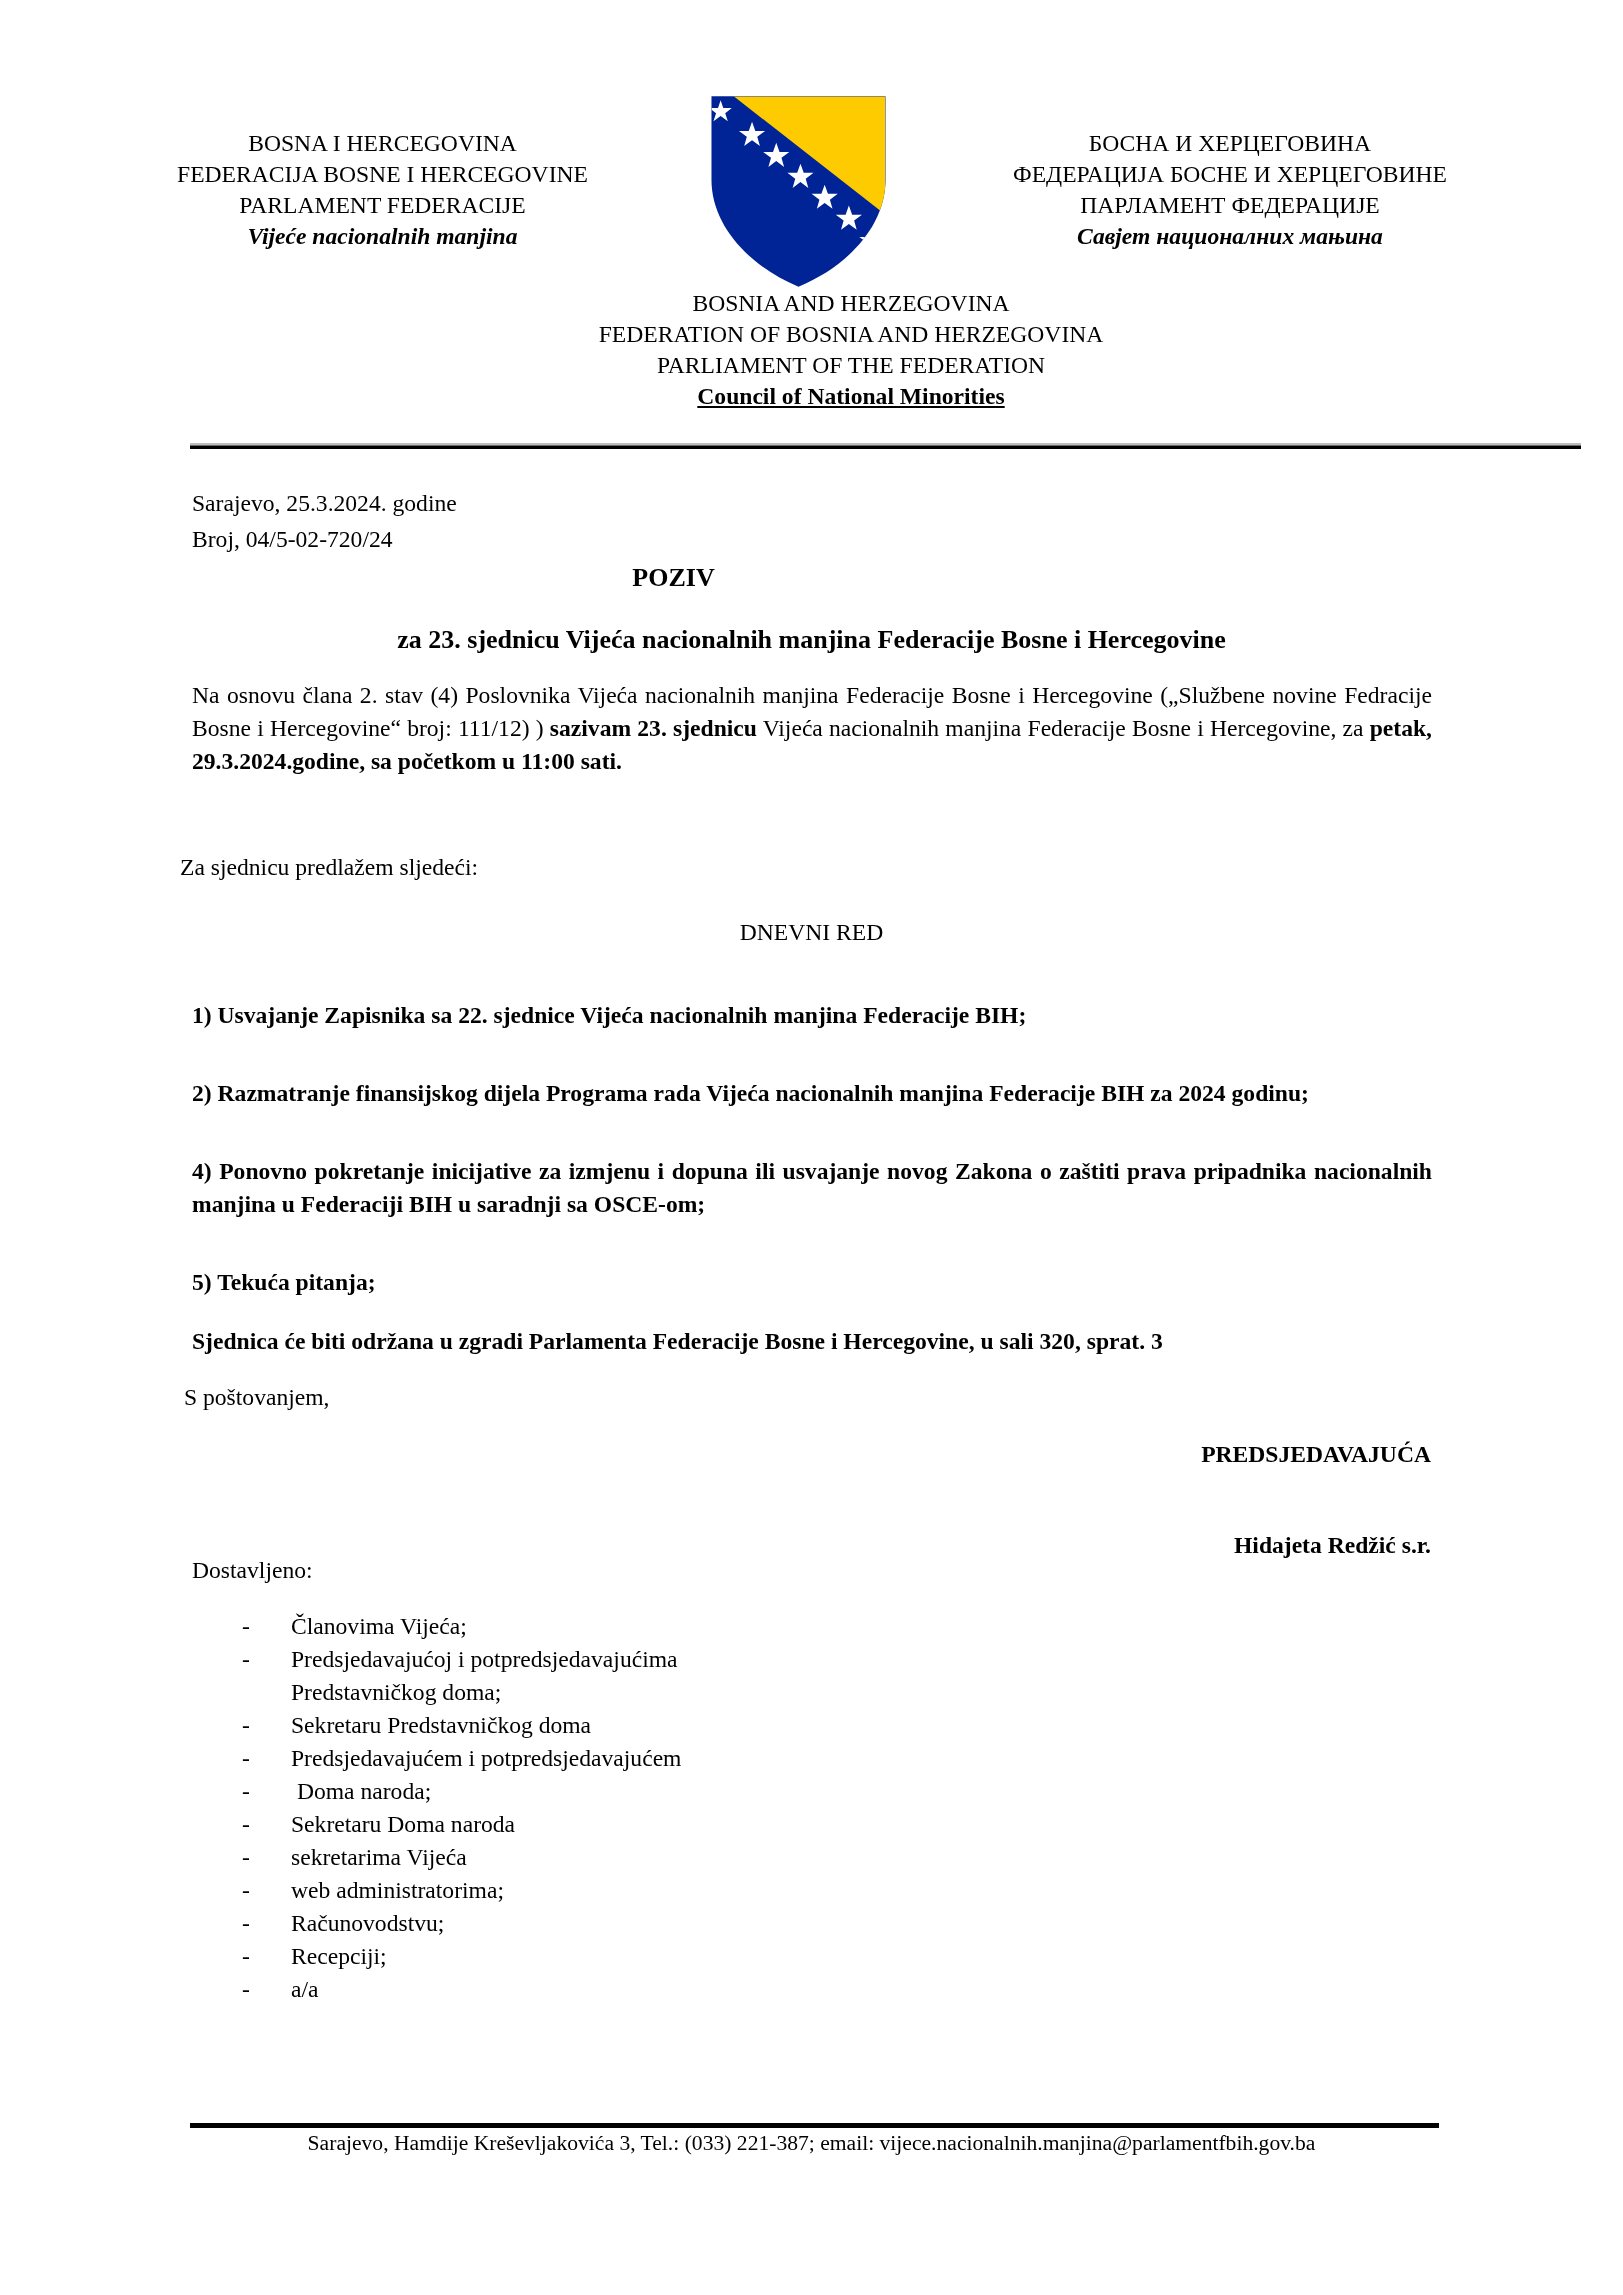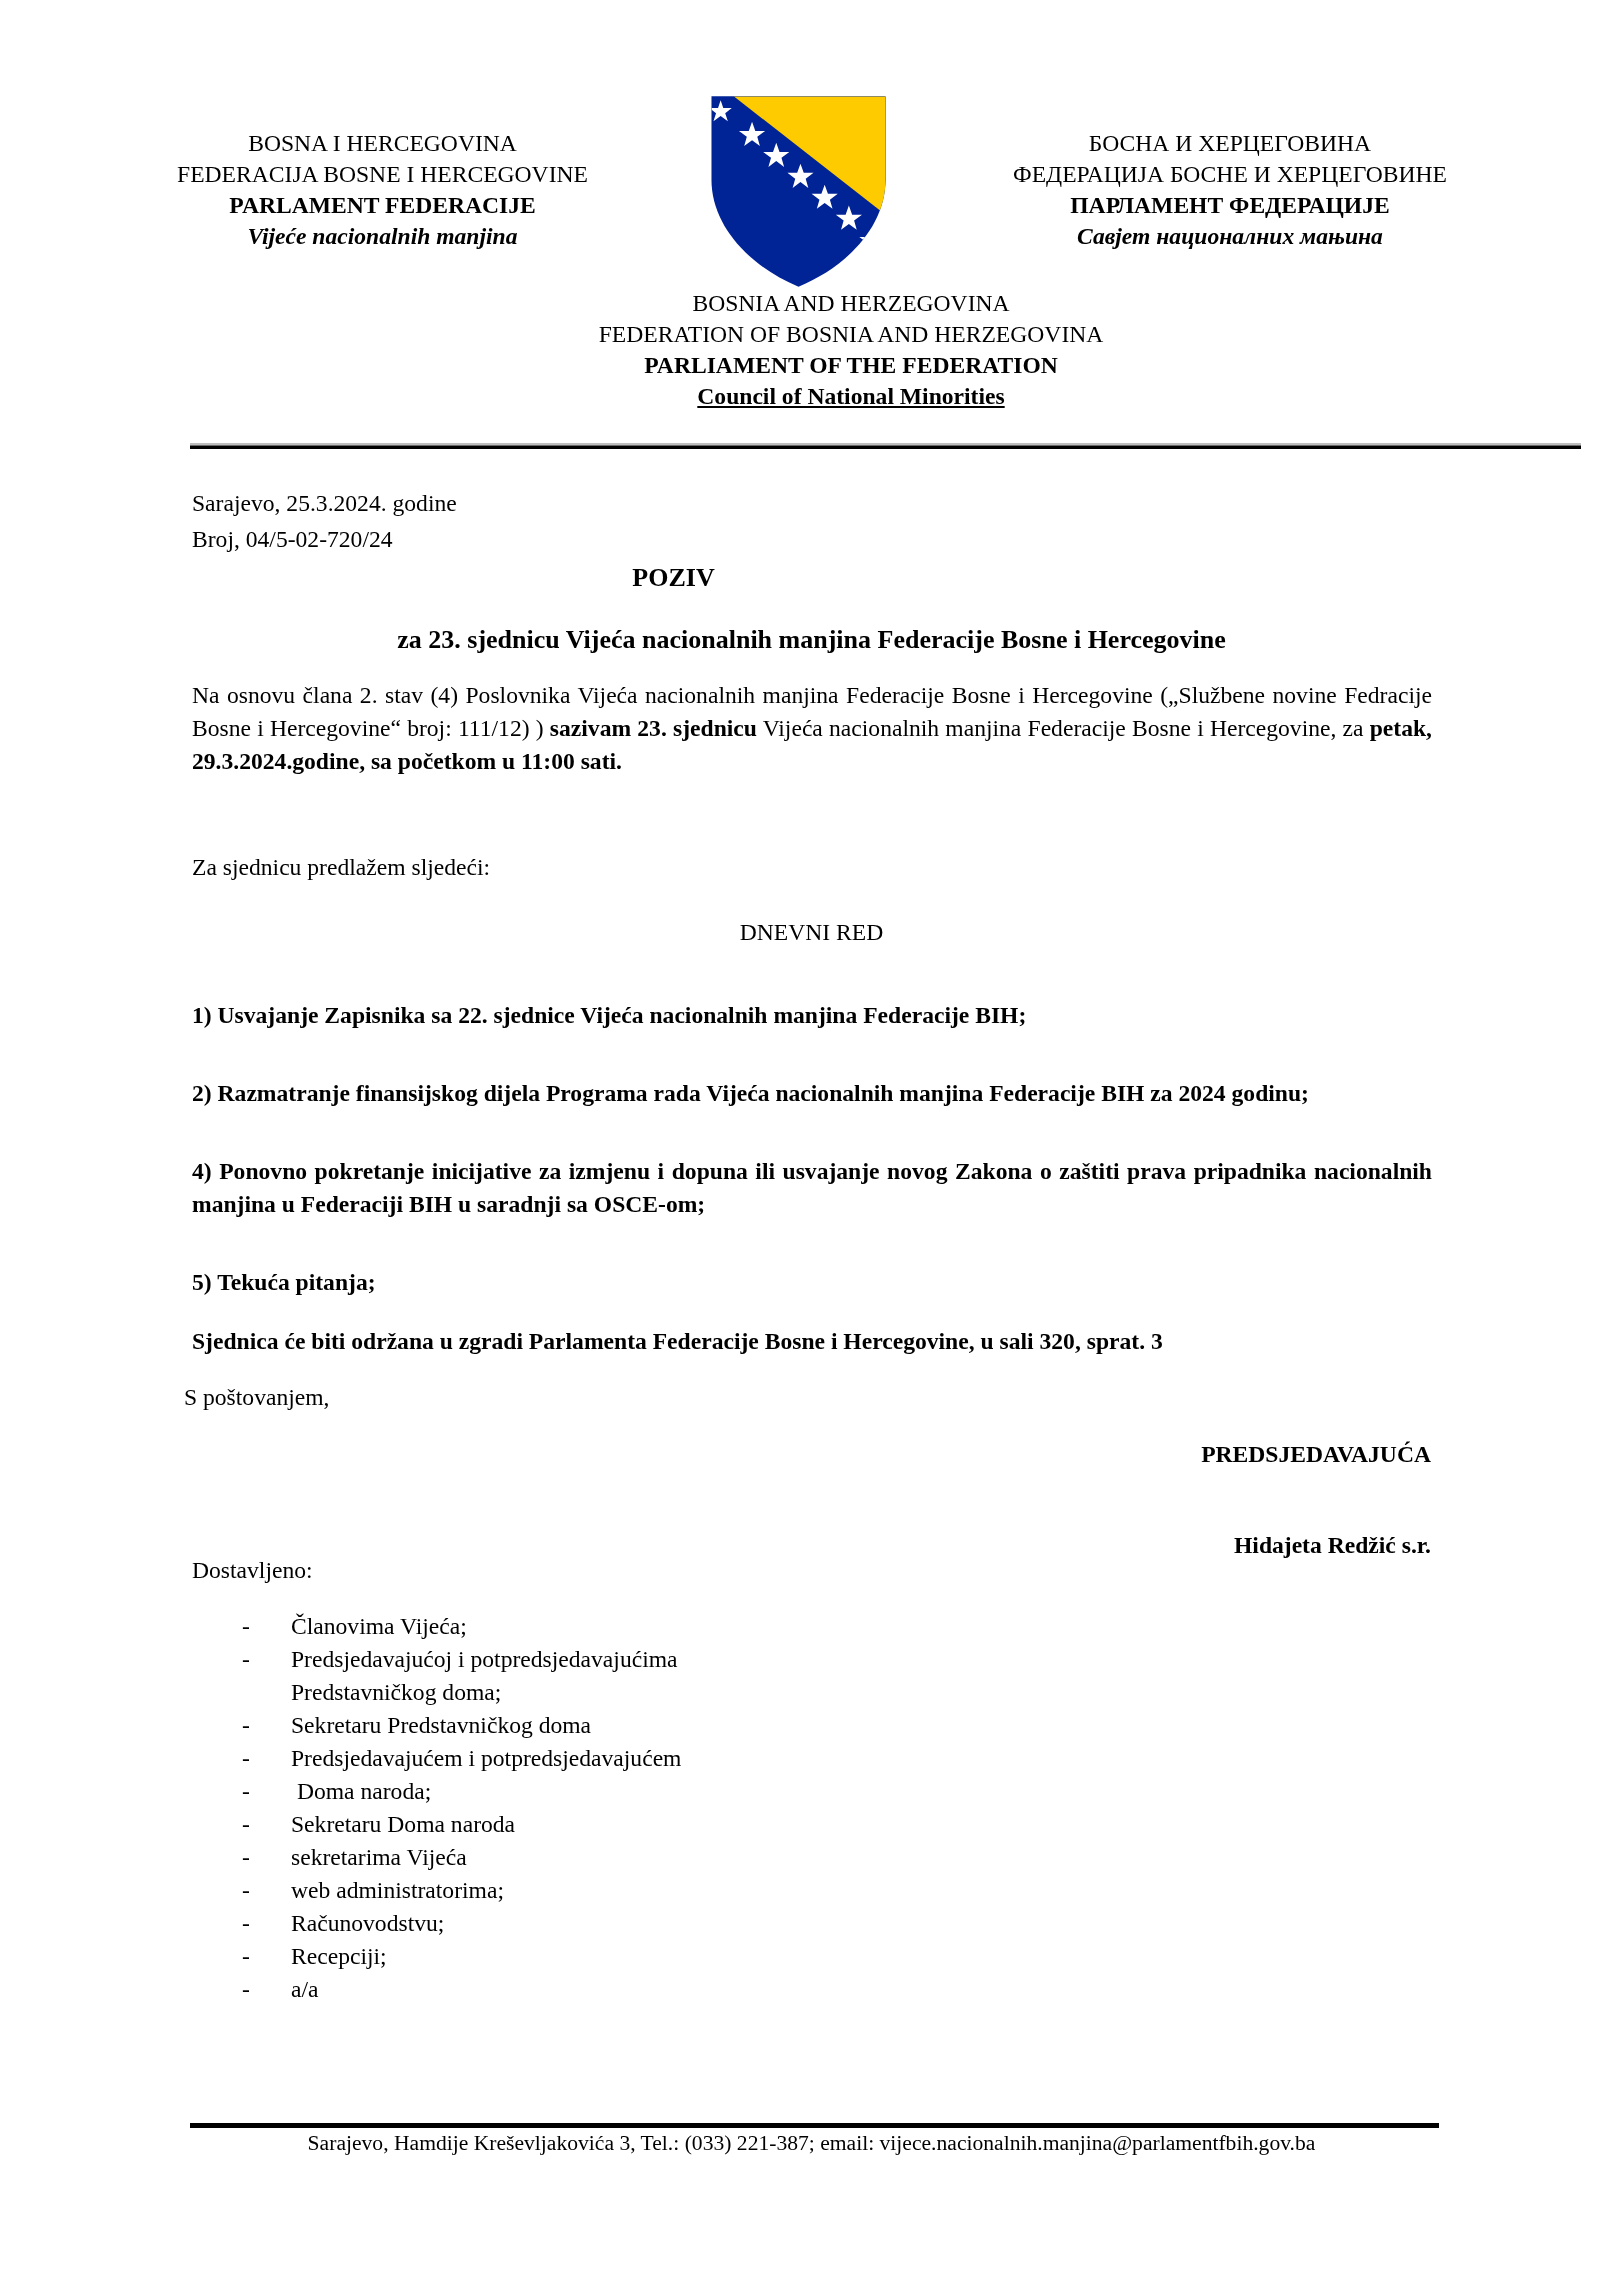--- a/index.html
+++ b/index.html
@@ -2,39 +2,39 @@
 <html style="font-size:10.5px"><head>
   <meta charset="utf-8">
   <style>
     html, body { margin: 0; padding: 0; background: #ffffff; }
     body {
       width: 1623px; height: 2295px; position: relative; overflow: hidden;
       font-family: "Liberation Serif", "DejaVu Serif", serif; color: #000;
     }
     .abs { position: absolute; }
     .hdr-block { text-align: center; font-size: 23.6px; line-height: 31px; }
-    .hdr-block .bold { font-weight: bold; }
+    .hdr-block .bold { font-weight: normal; }
     .hdr-block .ital { font-style: italic; font-weight: bold; }
     #hdr-left { left: 98px; top: 128px; width: 569px; }
     #hdr-right { left: 929px; top: 128px; width: 602px; }
     #hdr-center { left: 393px; top: 288px; width: 916px; }
     #hdr-center .u { text-decoration: underline; font-weight: bold; }
     #coat { left: 710px; top: 95px; width: 177px; height: 193px; }
     #rule-top { left: 190px; top: 443px; width: 1391px; height: 6.5px; }
     #rule-top .l1 { height: 2px; background: #bdbdbd; }
     #rule-top .l2 { height: 1.3px; background: #6a6a6a; }
     #rule-top .l3 { height: 2.6px; background: #000; }
     .body-text { font-size: 23.6px; line-height: 33px; }
     #date-line { left: 192px; top: 487px; }
     #number-line { left: 192px; top: 523px; }
     #poziv { left: 0; width: 1347px; top: 563px; text-align: center; font-weight: bold; font-size: 26px; }
     #subtitle { left: 0; width: 1623px; top: 625px; text-align: center; font-weight: bold; font-size: 26px; }
     #intro { left: 192px; top: 679px; width: 1240px; text-align: justify; text-align-last: left; }
     #intro b { font-weight: bold; }
-    #propose { left: 192px; top: 851px; }
+    #propose { left: 180px; top: 851px; }
     #agenda-title { left: 0; width: 1623px; top: 916px; text-align: center; }
     #agenda { left: 192px; top: 954px; width: 1240px; font-weight: bold; }
     #agenda .item { text-align: justify; text-align-last: left; margin-top: 45px; }
     #venue { left: 192px; top: 1325px; width: 1243px; font-weight: bold; }
     #regards { left: 184px; top: 1381px; }
     #sign-title { right: 192px; top: 1438px; font-weight: bold; text-align: left; }
     #sign-name { right: 192px; top: 1497px; font-weight: bold; text-align: right; margin-top: 32px; }
     #delivered { left: 192px; top: 1554px; }
     #dist-list { left: 242px; top: 1610px; width: 785px; }
     #dist-list .row { display: flex; height: 33px; }

